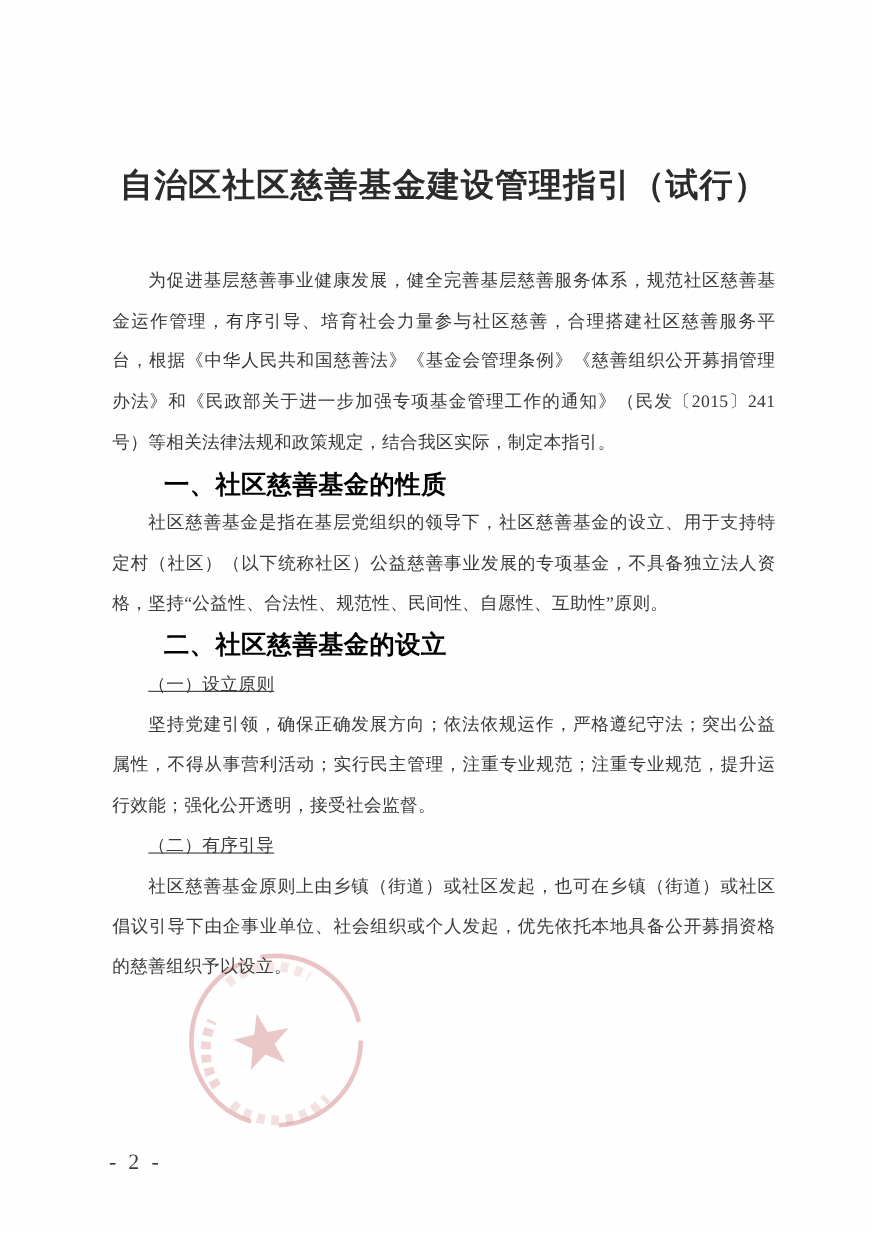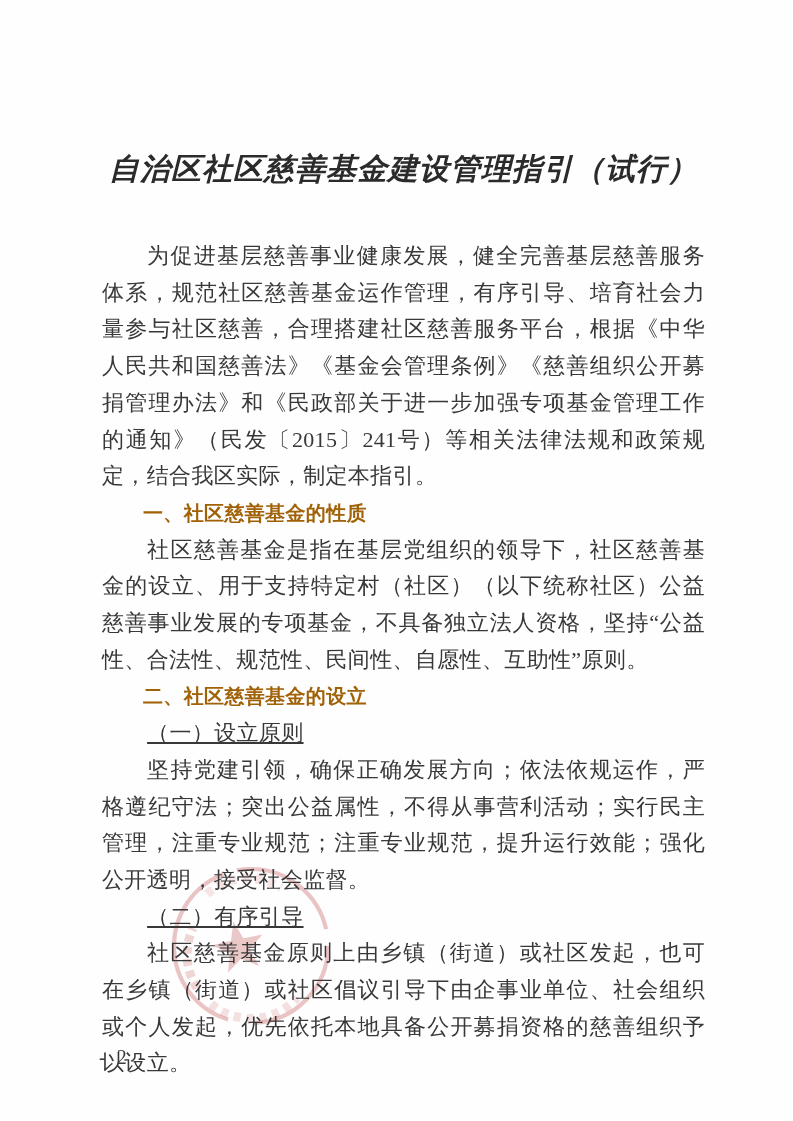--- a/index.html
+++ b/index.html
@@ -27,41 +27,40 @@
     margin: 0 0 50px 0;
     padding: 0;
     text-align: center;
     font-family: "Liberation Sans", "DejaVu Sans", sans-serif;
     font-weight: 700;
     font-size: 30px;
     line-height: 38px;
     letter-spacing: 1px;
     color: #2b2b2b;
     white-space: nowrap;
-    font-style: italic;
   }
   p {
     margin: 0;
     padding: 0;
-    font-size: 22px;
+    font-size: 16px;
     line-height: 36.7px;
     letter-spacing: 0.35px;
     text-align: justify;
     text-align-last: left;
     text-justify: inter-ideograph;
   }
   p.body-para {
     text-indent: 2.05em;
   }
   p.section-heading {
     text-indent: 2.05em;
     font-family: "Liberation Sans", "DejaVu Sans", sans-serif;
     font-weight: 700;
-    font-size: 20px;
-    color: #a16207;
+    font-size: 23px;
+    color: #000000;
   }
   p.sub-heading {
     text-indent: 2.05em;
     text-decoration: underline;
   }
   .page-number {
     position: absolute;
     left: 99px;
     top: 1046px;
     font-size: 20px;

